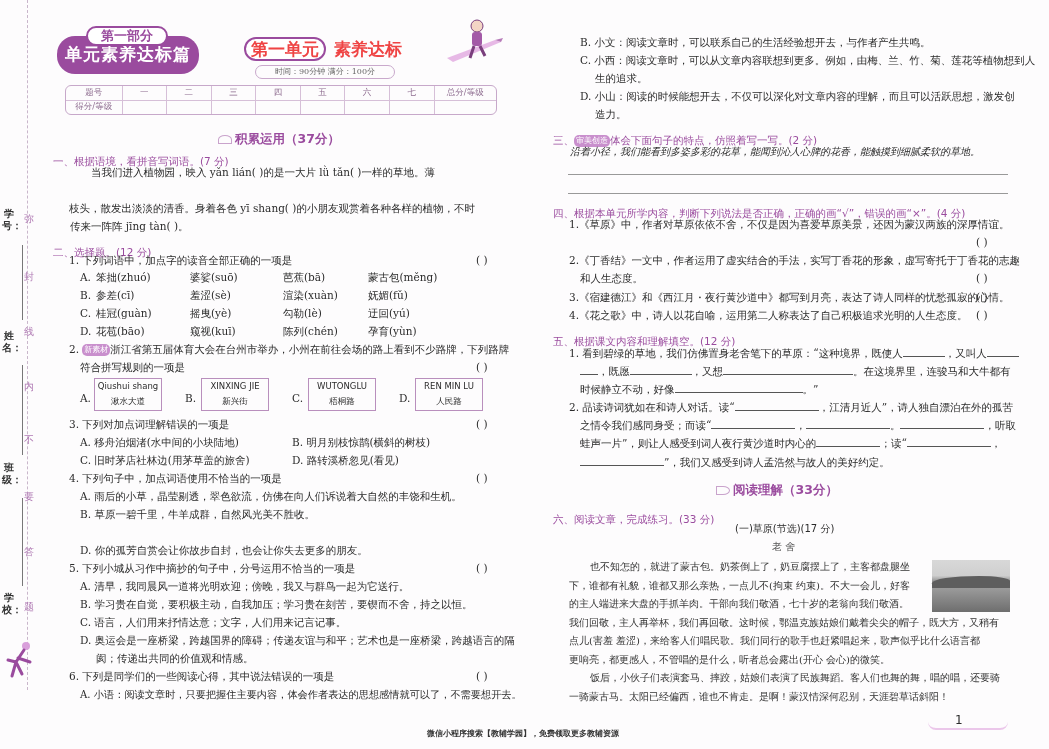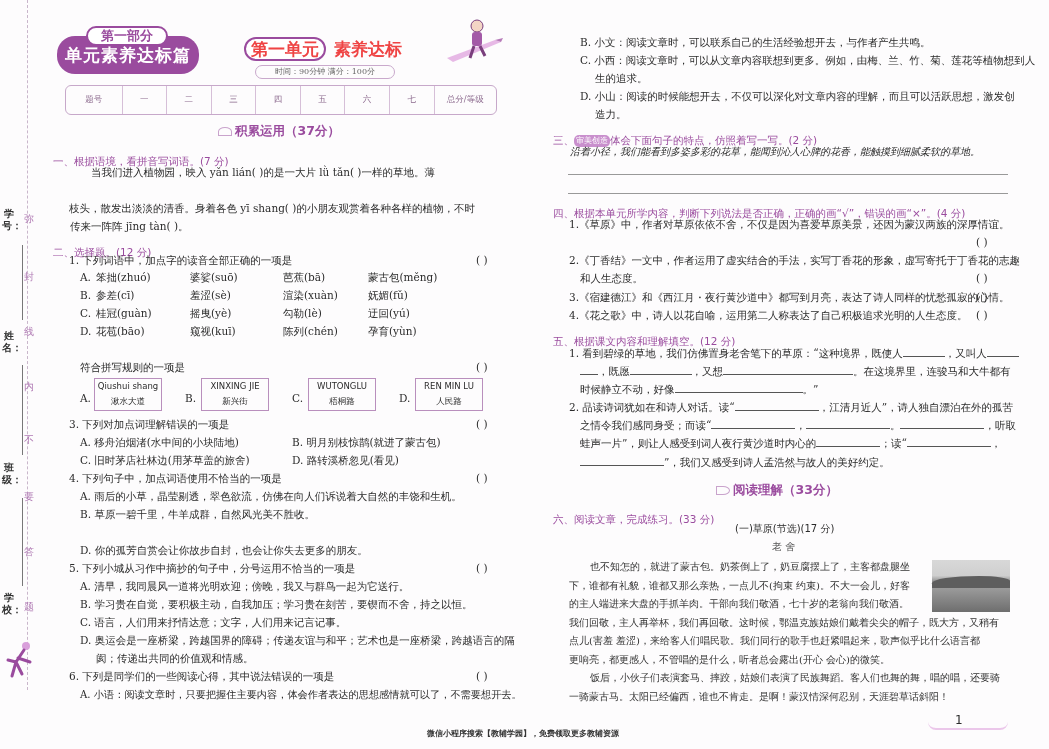--- a/index.html
+++ b/index.html
@@ -11,21 +11,21 @@
 
   
   .binding { position: absolute; left: 0; top: 0; width: 44px; height: 749px; }
   .dotline { position: absolute; left: 27px; top: 0; height: 690px; border-left: 1px dashed #c9b6cb; }
   .binding .seal { position: absolute; left: 22px; width: 14px; font-size: 10px; color: #b07ab4; text-align: center; }
   .binding .field { position: absolute; left: 2px; width: 14px; font-size: 10px; font-weight: bold; color: #333; text-align: center; line-height: 12px; font-family: "DejaVu Sans", sans-serif; }
   .binding .fline { position: absolute; left: 22px; width: 1px; background: #777; }
   .runner { position: absolute; left: 4px; top: 640px; width: 30px; height: 40px; }
 
   
-  .part-badge { position: absolute; left: 57px; top: 36px; width: 142px; height: 38px; background: #9a4b9e; border-radius: 18px; color: #fff; font-family: Liberation Sans, sans-serif; font-weight: bold; font-size: 17px; text-align: center; line-height: 40px; letter-spacing: 1px; }
+  .part-badge { position: absolute; left: 57px; top: 36px; width: 142px; height: 38px; background: #9a4b9e; border-radius: 18px; color: #fff; font-family: Liberation Mono, monospace; font-weight: bold; font-size: 17px; text-align: center; line-height: 40px; letter-spacing: 1px; }
   .part-top { position: absolute; left: 86px; top: 26px; width: 82px; height: 20px; background: #fff; border: 2px solid #9a4b9e; border-radius: 10px; color: #9a4b9e; font-family: "DejaVu Sans", sans-serif; font-weight: bold; font-size: 13px; text-align: center; line-height: 16px; }
   .unit-title { position: absolute; left: 244px; top: 38px; font-family: "DejaVu Sans", sans-serif; font-weight: bold; font-size: 17px; color: #ef4444; }
   .unit-title .oval { border: 2px solid #9a4b9e; border-radius: 14px; padding: 0 5px; background: #fff; }
   .unit-title .rest { margin-left: 8px; }
   .unit-meta { position: absolute; left: 255px; top: 65px; width: 140px; height: 14px; border: 1px solid #c9a9cc; border-radius: 8px; font-size: 8px; color: #666; text-align: center; line-height: 12px; }
   .mascot { position: absolute; left: 445px; top: 18px; width: 60px; height: 50px; }
 
   .score-table { position: absolute; left: 65px; top: 85px; width: 432px; height: 30px; border: 1px solid #c7a8ca; border-radius: 6px; border-collapse: separate; overflow: hidden; }
   .score-table table { width: 100%; height: 100%; border-collapse: collapse; font-size: 8.5px; color: #8c6a8e; }
   .score-table td { border-right: 1px solid #d6bfd8; border-bottom: 1px solid #d6bfd8; text-align: center; }
@@ -107,25 +107,36 @@
         <td style="width:56px">题号</td>
         <td>一</td>
         <td>二</td>
         <td>三</td>
         <td>四</td>
         <td>五</td>
         <td>六</td>
         <td>七</td>
         <td style="width:62px">总分/等级</td>
       </tr>
+      <tr>
+        <td>得分/等级</td>
+        <td></td>
+        <td></td>
+        <td></td>
+        <td></td>
+        <td></td>
+        <td></td>
+        <td></td>
+        <td></td>
+      </tr>
     </tbody>
       </table>
   </div>
 
-  <div class="section-title" style="left:218px;top:123px">
+  <div class="section-title" style="left:218px;top:131px">
     <span class="ico"></span><span>积累运用（37分）</span>
   </div>
 
   <div class="qhead" style="left:53px;top:147px">一、根据语境，看拼音写词语。(7 分)</div>
   <div class="line" style="left:91px;top:166px">当我们进入植物园，映入 yǎn lián(          )的是一大片 lǜ tǎn(            )一样的草地。薄</div>
   <div class="line" style="left:69px;top:202px">枝头，散发出淡淡的清香。身着各色 yī shang(          )的小朋友观赏着各种各样的植物，不时</div>
   <div class="line" style="left:70px;top:220px">传来一阵阵 jīng tàn(          )。</div>
 
   <div class="qhead" style="left:53px;top:238px">二、选择题。(12 分)</div>
 
@@ -149,20 +160,23 @@
   <div class="line" style="left:190px;top:307px">摇曳(yè)</div>
   <div class="line" style="left:283px;top:307px">勾勒(lè)</div>
   <div class="line" style="left:368px;top:307px">迂回(yú)</div>
 
   <div class="line" style="left:80px;top:325px">D.</div>
   <div class="line" style="left:96px;top:325px">花苞(bāo)</div>
   <div class="line" style="left:190px;top:325px">窥视(kuī)</div>
   <div class="line" style="left:283px;top:325px">陈列(chén)</div>
   <div class="line" style="left:368px;top:325px">孕育(yùn)</div>
 
+  <div class="line" style="left:69px;top:343px">
+    <span>2. </span><span class="tag">新素材</span><span>浙江省第五届体育大会在台州市举办，小州在前往会场的路上看到不少路牌，下列路牌</span>
+  </div>
   <div class="line" style="left:80px;top:361px">符合拼写规则的一项是</div>
   <div class="paren" style="left:476px;top:361px">(      )</div>
 
   <div class="line" style="left:80px;top:392px">A.</div>
   <div class="sign" style="left:94px;top:378px">
       <div class="en">Qiushui shang</div>
       <div>湫水大道</div>
     </div>
   <div class="line" style="left:185px;top:392px">B.</div>
   <div class="sign" style="left:201px;top:378px">
@@ -176,21 +190,21 @@
     </div>
   <div class="line" style="left:399px;top:392px">D.</div>
   <div class="sign" style="left:415px;top:378px">
       <div class="en">REN MIN LU</div>
       <div>人民路</div>
     </div>
 
   <div class="line" style="left:69px;top:418px">3. 下列对加点词理解错误的一项是</div>
   <div class="paren" style="left:476px;top:418px">(      )</div>
   <div class="line" style="left:80px;top:436px">A. 移舟泊烟渚(水中间的小块陆地)</div>
-  <div class="line" style="left:292px;top:436px">B. 明月别枝惊鹊(就进了蒙古包)</div>
+  <div class="line" style="left:292px;top:436px">B. 明月别枝惊鹊(横斜的树枝)</div>
   <div class="line" style="left:80px;top:454px">C. 旧时茅店社林边(用茅草盖的旅舍)</div>
   <div class="line" style="left:292px;top:454px">D. 路转溪桥忽见(看见)</div>
 
   <div class="line" style="left:69px;top:472px">4. 下列句子中，加点词语使用不恰当的一项是</div>
   <div class="paren" style="left:476px;top:472px">(      )</div>
   <div class="line" style="left:80px;top:490px">A. 雨后的小草，晶莹剔透，翠色欲流，仿佛在向人们诉说着大自然的丰饶和生机。</div>
   <div class="line" style="left:80px;top:508px">B. 草原一碧千里，牛羊成群，自然风光美不胜收。</div>
   <div class="line" style="left:80px;top:544px">D. 你的孤芳自赏会让你故步自封，也会让你失去更多的朋友。</div>
 
   <div class="line" style="left:69px;top:562px">5. 下列小城从习作中摘抄的句子中，分号运用不恰当的一项是</div>

